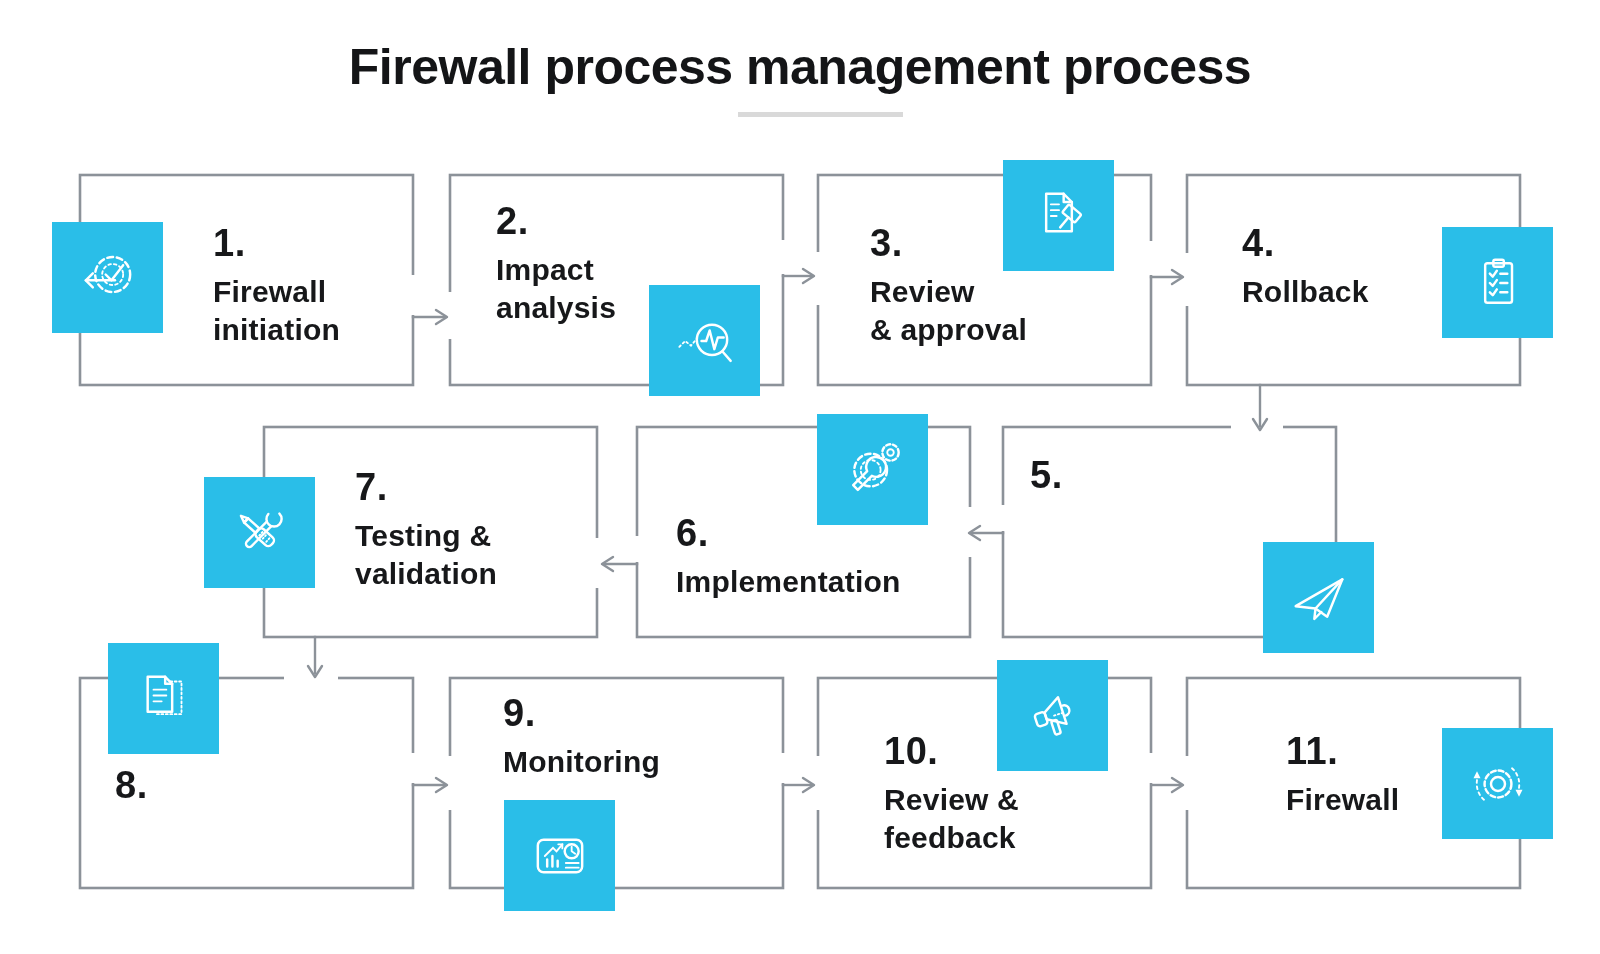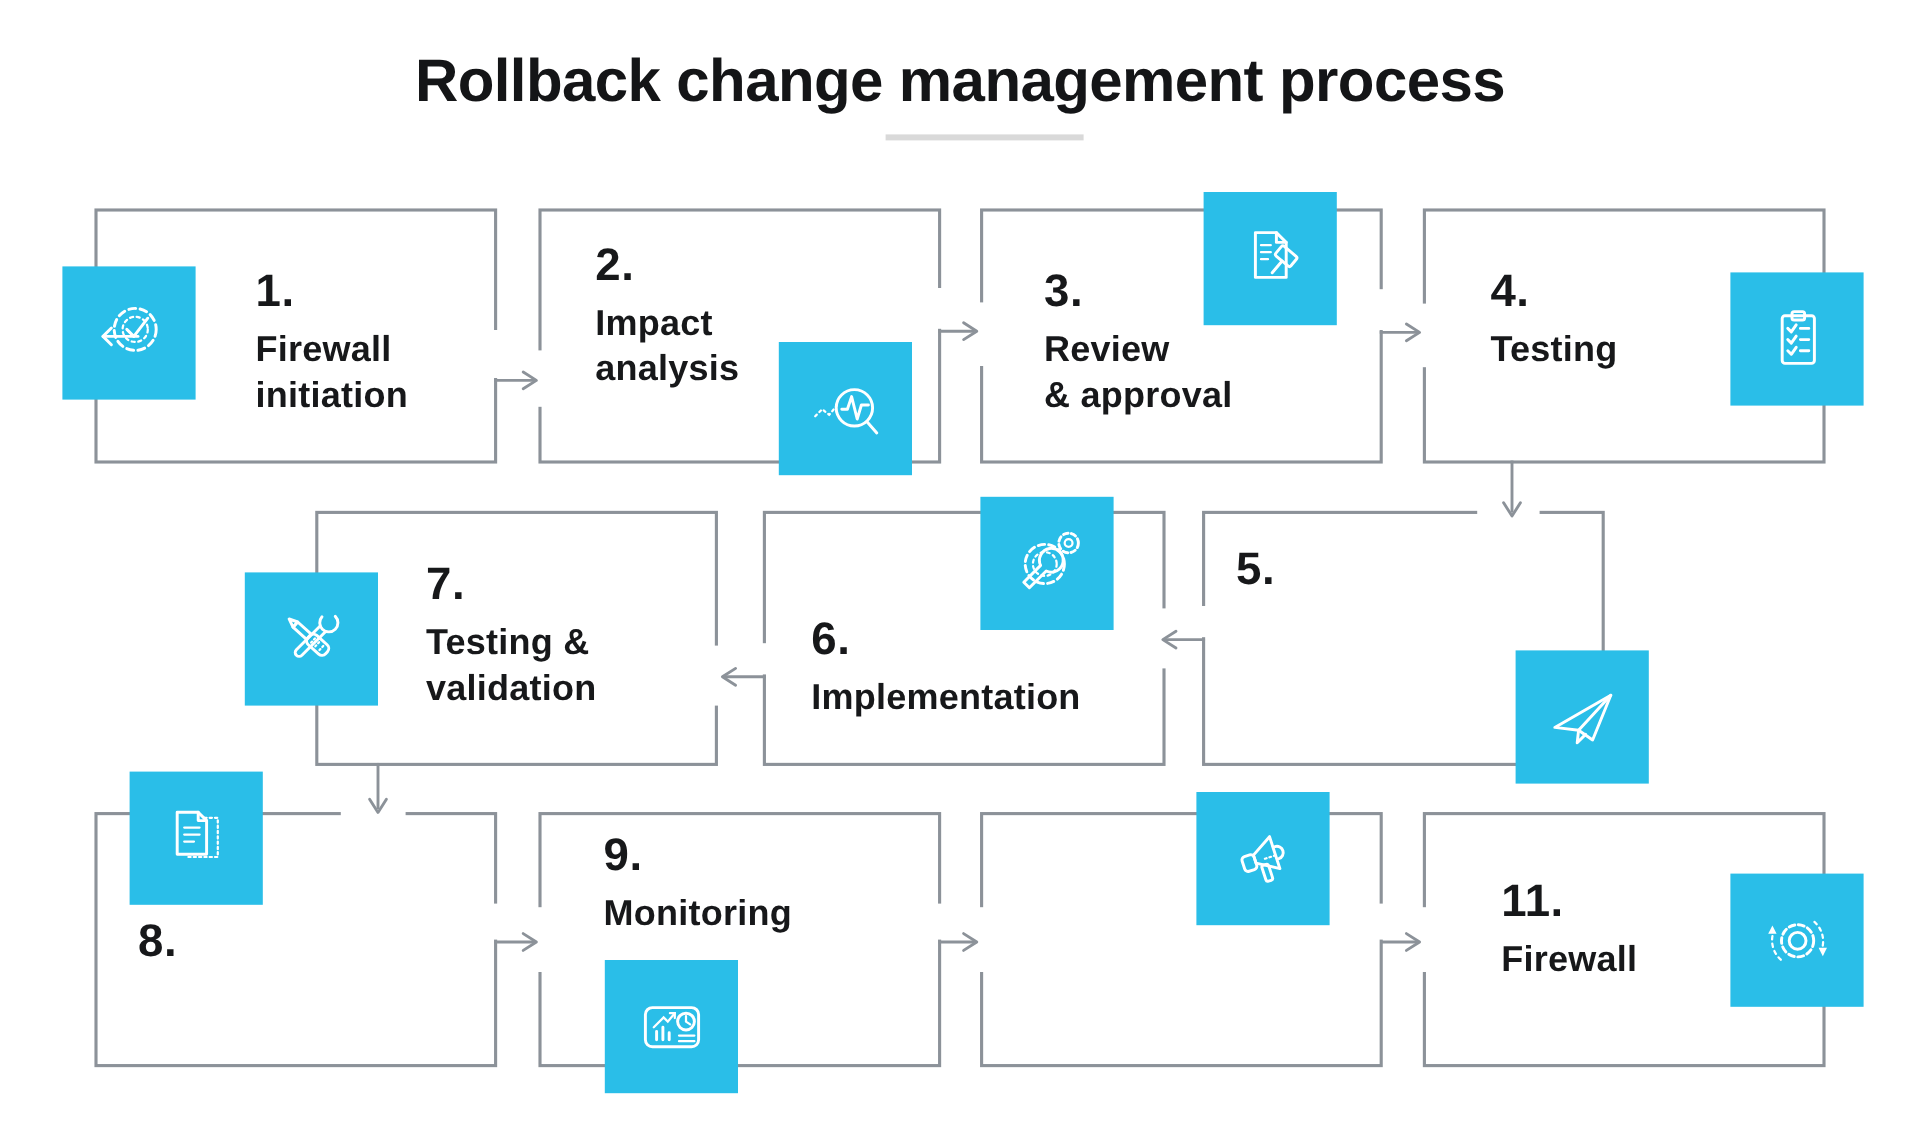--- a/index.html
+++ b/index.html
@@ -40,28 +40,28 @@
   .i4{left:1442px;top:227px}.i5{left:1263px;top:542px} .i6{left:817px;top:414px}
   .i7{left:204px;top:477px} .i8{left:108px;top:643px}  .i9{left:504px;top:800px}
   .i10{left:997px;top:660px}.i11{left:1442px;top:728px}
 
   .step-label{position:absolute;}
   .step-label .num{font-size:38px;font-weight:bold;line-height:1;margin-bottom:11px;letter-spacing:.5px;}
   .step-label .txt{font-size:30px;font-weight:bold;line-height:38px;white-space:pre-line;letter-spacing:.2px;}
   .s1{left:213px;top:224px}  .s2{left:496px;top:202px}  .s3{left:870px;top:224px}
   .s4{left:1242px;top:224px} .s5{left:1030px;top:456px} .s6{left:676px;top:514px}
   .s7{left:355px;top:468px}  .s8{left:115px;top:766px}  .s9{left:503px;top:694px}
-  .s10{left:884px;top:732px} .s11{left:1251px;top:732px}
+  .s10{left:884px;top:732px} .s11{left:1286px;top:732px}
 </style>
 </head>
 <body>
 
 <div class="canvas">
 
-  <h1 class="title">Rollback change management process</h1>
+  <h1 class="title">Firewall process management process</h1>
   <div class="title-underline"></div>
 
   <svg class="wires" width="1600" height="954" viewBox="0 0 1600 954">
     <g>
       <rect class="box" x="80" y="175" width="333" height="210"></rect>
       <rect class="box" x="450" y="175" width="333" height="210"></rect>
       <rect class="box" x="818" y="175" width="333" height="210"></rect>
       <rect class="box" x="1187" y="175" width="333" height="210"></rect>
       <rect class="box" x="1003" y="427" width="333" height="210"></rect>
       <rect class="box" x="637" y="427" width="333" height="210"></rect>
@@ -254,39 +254,44 @@
     <div class="txt">Impact
 analysis</div>
   </div>
   <div class="step-label s3">
     <div class="num">3.</div>
     <div class="txt">Review
 &amp; approval</div>
   </div>
   <div class="step-label s4">
     <div class="num">4.</div>
-    <div class="txt">Testing</div>
+    <div class="txt">Rollback</div>
   </div>
   <div class="step-label s5">
     <div class="num">5.</div>
   </div>
   <div class="step-label s6">
     <div class="num">6.</div>
     <div class="txt">Implementation</div>
   </div>
   <div class="step-label s7">
     <div class="num">7.</div>
     <div class="txt">Testing &amp;
 validation</div>
   </div>
   <div class="step-label s8">
     <div class="num">8.</div>
   </div>
   <div class="step-label s9">
     <div class="num">9.</div>
     <div class="txt">Monitoring</div>
   </div>
+  <div class="step-label s10">
+    <div class="num">10.</div>
+    <div class="txt">Review &amp;
+feedback</div>
+  </div>
   <div class="step-label s11">
     <div class="num">11.</div>
     <div class="txt">Firewall</div>
   </div>
 
 </div>
 
 </body></html>

